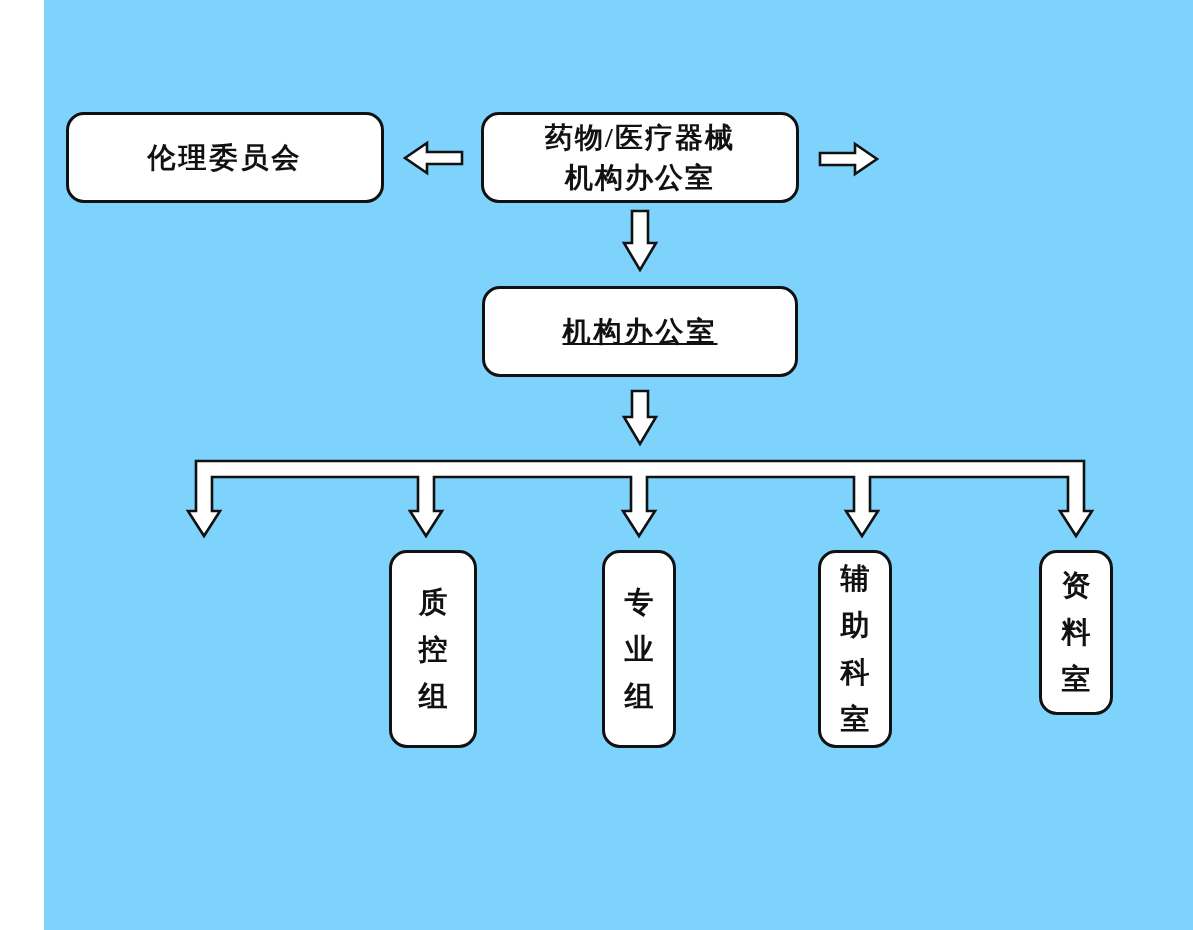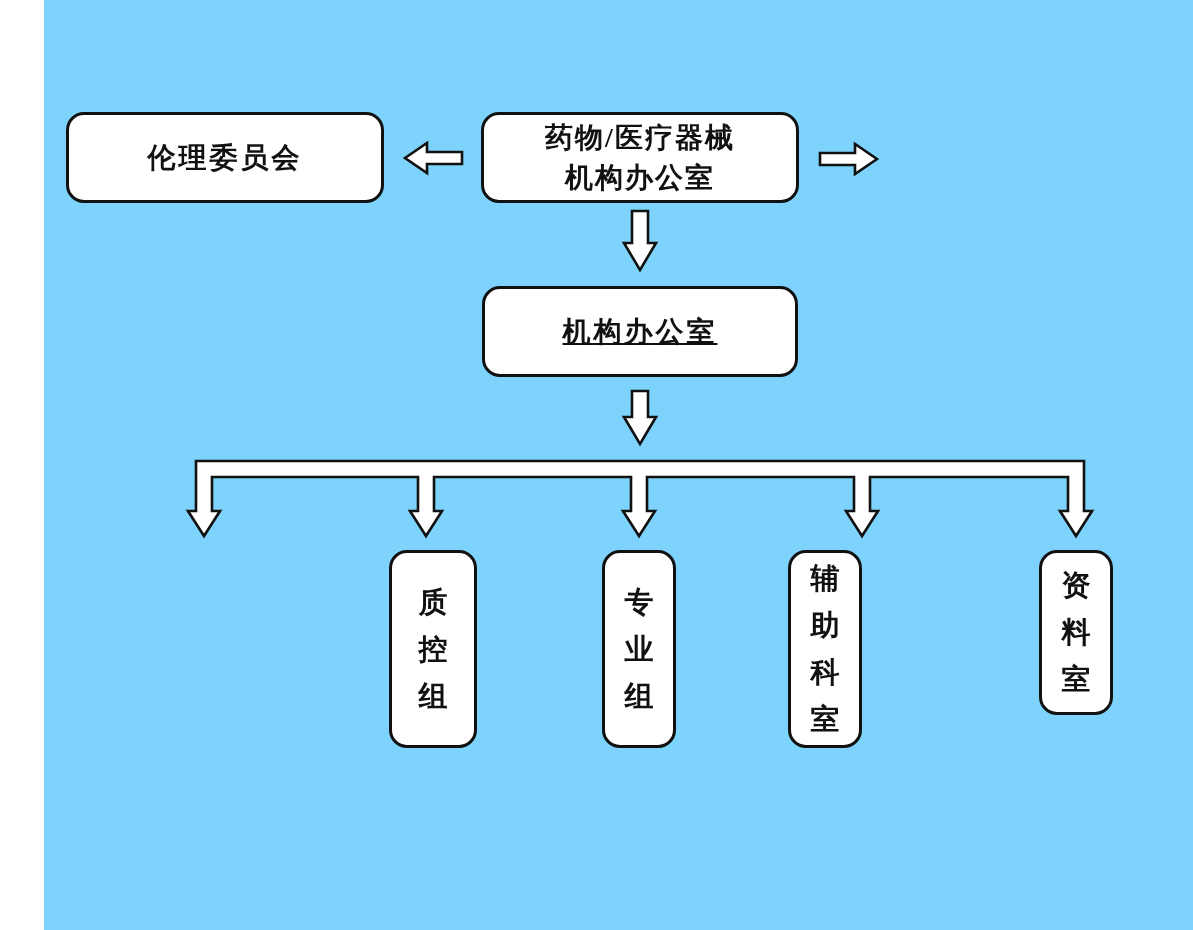--- a/index.html
+++ b/index.html
@@ -64,21 +64,21 @@
   
   .n-ethics   { left: 22px;  top: 112px; width: 318px; height: 91px; }
   .n-root     { left: 437px; top: 112px; width: 318px; height: 91px; }
   .n-academic { left: 851px; top: 112px; width: 320px; height: 91px; }
   
   .n-office   { left: 438px; top: 286px; width: 316px; height: 91px; text-decoration: underline; }
   
   .n-d0 { left: 123px; top: 550px; width: 74px; height: 198px; }
   .n-d1 { left: 345px; top: 550px; width: 88px; height: 198px; }
   .n-d2 { left: 558px; top: 550px; width: 74px; height: 198px; justify-content: center; }
-  .n-d3 { left: 744px; top: 550px; width: 74px; height: 198px; }
+  .n-d3 { left: 774px; top: 550px; width: 74px; height: 198px; }
   .n-d4 { left: 995px; top: 550px; width: 74px; height: 165px; }
 </style>
 </head>
 <body>
 
 <div class="stage">
 
   <svg class="connector-svg" viewBox="0 0 1193 930" xmlns="http://www.w3.org/2000/svg">
 
     <path d="M 361 158 L 383 143 L 383 152 L 418 152 L 418 164 L 383 164 L 383 173 Z"></path>

